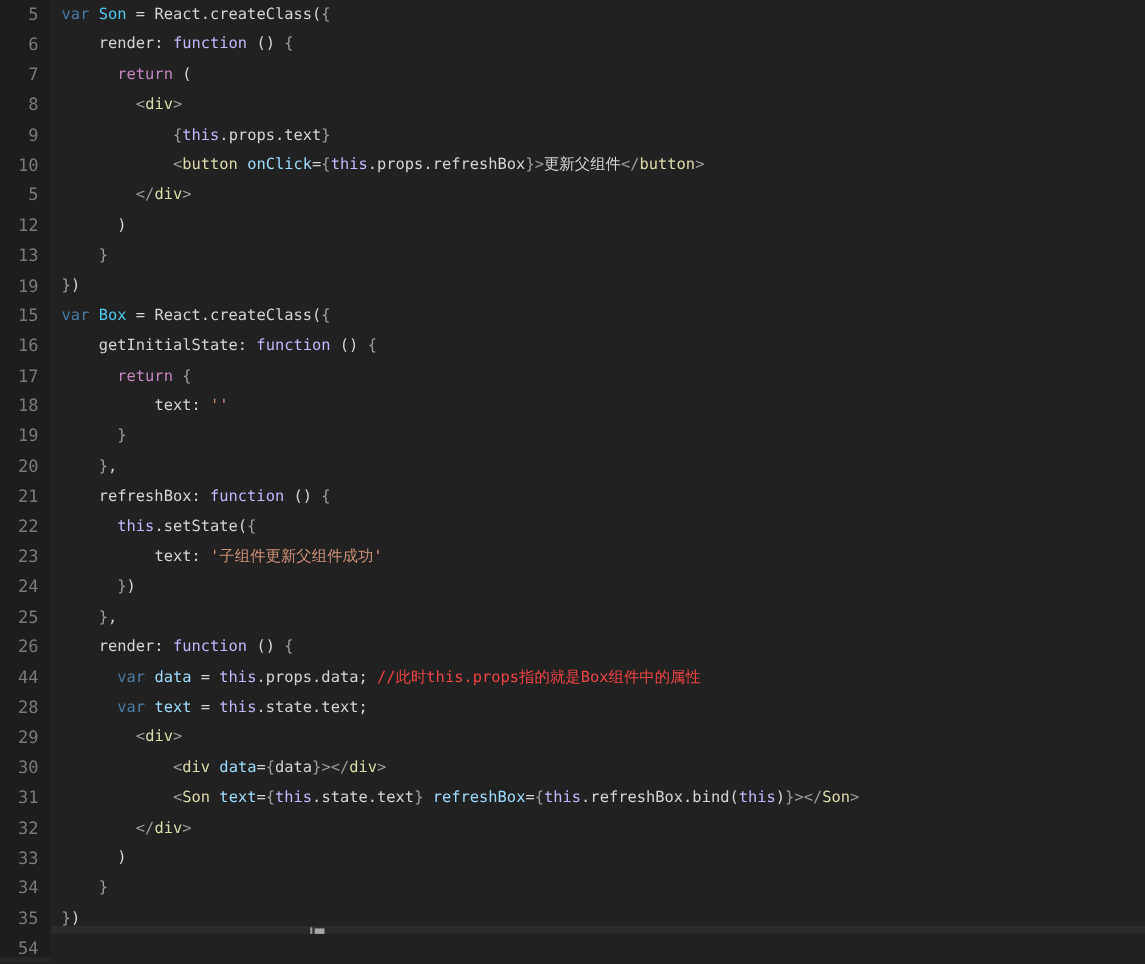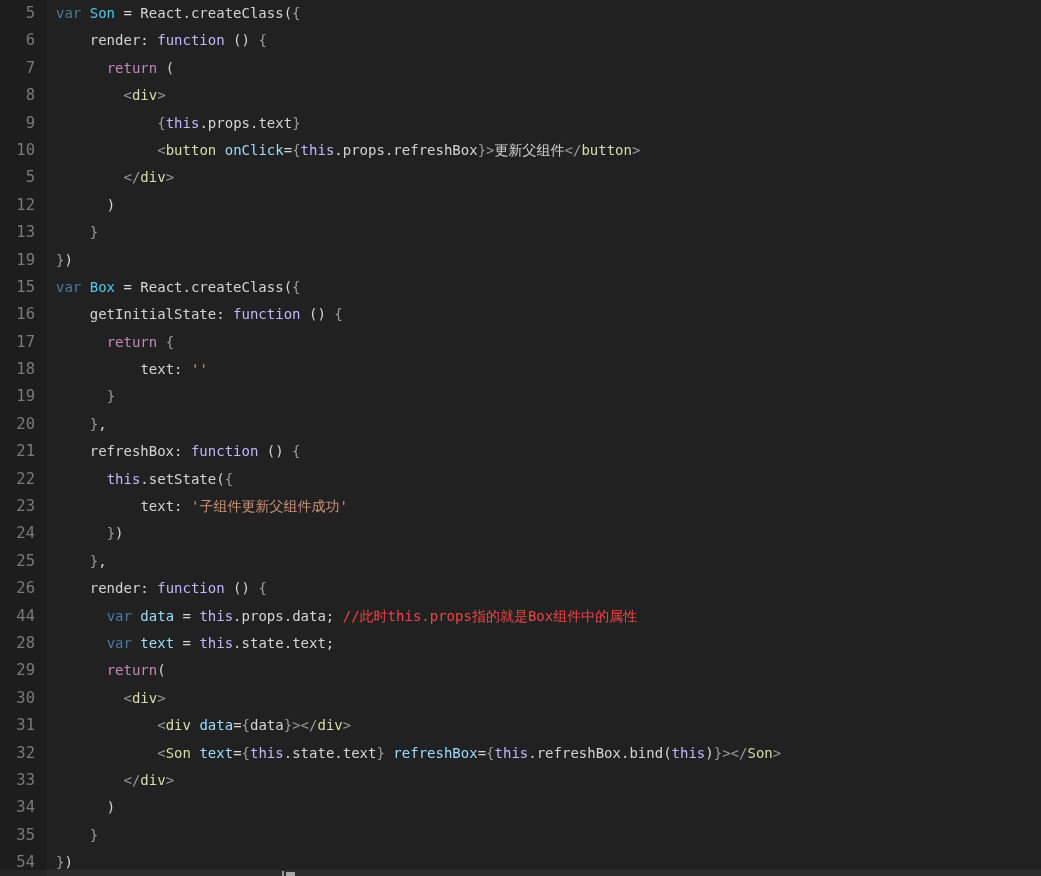--- a/index.html
+++ b/index.html
@@ -173,21 +173,20 @@
         <div class="cl"><span class="t-punc"> </span><span class="t-punc"> </span><span class="t-punc"> </span><span class="t-punc"> </span><span class="t-punc"> </span><span class="t-punc"> </span><span class="t-brk">}</span></div>
         <div class="cl"><span class="t-punc"> </span><span class="t-punc"> </span><span class="t-punc"> </span><span class="t-punc"> </span><span class="t-brk">}</span><span class="t-punc">,</span></div>
         <div class="cl"><span class="t-punc"> </span><span class="t-punc"> </span><span class="t-punc"> </span><span class="t-punc"> </span><span class="t-plain">refreshBox</span><span class="t-punc">:</span><span class="t-punc"> </span><span class="t-kw2">function</span><span class="t-punc"> </span><span class="t-punc">(</span><span class="t-punc">)</span><span class="t-punc"> </span><span class="t-brk">{</span></div>
         <div class="cl"><span class="t-punc"> </span><span class="t-punc"> </span><span class="t-punc"> </span><span class="t-punc"> </span><span class="t-punc"> </span><span class="t-punc"> </span><span class="t-kw2">this</span><span class="t-punc">.</span><span class="t-plain">setState</span><span class="t-punc">(</span><span class="t-brk">{</span></div>
         <div class="cl"><span class="t-punc"> </span><span class="t-punc"> </span><span class="t-punc"> </span><span class="t-punc"> </span><span class="t-punc"> </span><span class="t-punc"> </span><span class="t-punc"> </span><span class="t-punc"> </span><span class="t-punc"> </span><span class="t-punc"> </span><span class="t-plain">text</span><span class="t-punc">:</span><span class="t-punc"> </span><span class="t-str">'子组件更新父组件成功'</span></div>
         <div class="cl"><span class="t-punc"> </span><span class="t-punc"> </span><span class="t-punc"> </span><span class="t-punc"> </span><span class="t-punc"> </span><span class="t-punc"> </span><span class="t-brk">}</span><span class="t-punc">)</span></div>
         <div class="cl"><span class="t-punc"> </span><span class="t-punc"> </span><span class="t-punc"> </span><span class="t-punc"> </span><span class="t-brk">}</span><span class="t-punc">,</span></div>
         <div class="cl"><span class="t-punc"> </span><span class="t-punc"> </span><span class="t-punc"> </span><span class="t-punc"> </span><span class="t-plain">render</span><span class="t-punc">:</span><span class="t-punc"> </span><span class="t-kw2">function</span><span class="t-punc"> </span><span class="t-punc">(</span><span class="t-punc">)</span><span class="t-punc"> </span><span class="t-brk">{</span></div>
         <div class="cl"><span class="t-punc"> </span><span class="t-punc"> </span><span class="t-punc"> </span><span class="t-punc"> </span><span class="t-punc"> </span><span class="t-punc"> </span><span class="t-kw">var</span><span class="t-punc"> </span><span class="t-prop">data</span><span class="t-punc"> </span><span class="t-punc">=</span><span class="t-punc"> </span><span class="t-kw2">this</span><span class="t-punc">.</span><span class="t-plain">props</span><span class="t-punc">.</span><span class="t-plain">data</span><span class="t-punc">;</span><span class="t-punc"> </span><span class="t-cmt">//此时this.props指的就是Box组件中的属性</span></div>
         <div class="cl"><span class="t-punc"> </span><span class="t-punc"> </span><span class="t-punc"> </span><span class="t-punc"> </span><span class="t-punc"> </span><span class="t-punc"> </span><span class="t-kw">var</span><span class="t-punc"> </span><span class="t-prop">text</span><span class="t-punc"> </span><span class="t-punc">=</span><span class="t-punc"> </span><span class="t-kw2">this</span><span class="t-punc">.</span><span class="t-plain">state</span><span class="t-punc">.</span><span class="t-plain">text</span><span class="t-punc">;</span></div>
-        <div class="cl"><span class="t-punc"> </span><span class="t-punc"> </span><span class="t-punc"> </span><span class="t-punc"> </span><span class="t-punc"> </span><span class="t-punc"> </span><span class="t-ret">return</span><span class="t-punc">(</span></div>
         <div class="cl"><span class="t-punc"> </span><span class="t-punc"> </span><span class="t-punc"> </span><span class="t-punc"> </span><span class="t-punc"> </span><span class="t-punc"> </span><span class="t-punc"> </span><span class="t-punc"> </span><span class="t-brk">&lt;</span><span class="t-tag">div</span><span class="t-brk">&gt;</span></div>
         <div class="cl"><span class="t-punc"> </span><span class="t-punc"> </span><span class="t-punc"> </span><span class="t-punc"> </span><span class="t-punc"> </span><span class="t-punc"> </span><span class="t-punc"> </span><span class="t-punc"> </span><span class="t-punc"> </span><span class="t-punc"> </span><span class="t-punc"> </span><span class="t-punc"> </span><span class="t-brk">&lt;</span><span class="t-tag">div</span><span class="t-punc"> </span><span class="t-prop">data</span><span class="t-punc">=</span><span class="t-brk">{</span><span class="t-plain">data</span><span class="t-brk">}</span><span class="t-brk">&gt;</span><span class="t-brk">&lt;/</span><span class="t-tag">div</span><span class="t-brk">&gt;</span></div>
         <div class="cl"><span class="t-punc"> </span><span class="t-punc"> </span><span class="t-punc"> </span><span class="t-punc"> </span><span class="t-punc"> </span><span class="t-punc"> </span><span class="t-punc"> </span><span class="t-punc"> </span><span class="t-punc"> </span><span class="t-punc"> </span><span class="t-punc"> </span><span class="t-punc"> </span><span class="t-brk">&lt;</span><span class="t-tag">Son</span><span class="t-punc"> </span><span class="t-prop">text</span><span class="t-punc">=</span><span class="t-brk">{</span><span class="t-kw2">this</span><span class="t-punc">.</span><span class="t-plain">state</span><span class="t-punc">.</span><span class="t-plain">text</span><span class="t-brk">}</span><span class="t-punc"> </span><span class="t-prop">refreshBox</span><span class="t-punc">=</span><span class="t-brk">{</span><span class="t-kw2">this</span><span class="t-punc">.</span><span class="t-plain">refreshBox</span><span class="t-punc">.</span><span class="t-plain">bind</span><span class="t-punc">(</span><span class="t-kw2">this</span><span class="t-punc">)</span><span class="t-brk">}</span><span class="t-brk">&gt;</span><span class="t-brk">&lt;/</span><span class="t-tag">Son</span><span class="t-brk">&gt;</span></div>
         <div class="cl"><span class="t-punc"> </span><span class="t-punc"> </span><span class="t-punc"> </span><span class="t-punc"> </span><span class="t-punc"> </span><span class="t-punc"> </span><span class="t-punc"> </span><span class="t-punc"> </span><span class="t-brk">&lt;/</span><span class="t-tag">div</span><span class="t-brk">&gt;</span></div>
         <div class="cl"><span class="t-punc"> </span><span class="t-punc"> </span><span class="t-punc"> </span><span class="t-punc"> </span><span class="t-punc"> </span><span class="t-punc"> </span><span class="t-punc">)</span></div>
         <div class="cl"><span class="t-punc"> </span><span class="t-punc"> </span><span class="t-punc"> </span><span class="t-punc"> </span><span class="t-brk">}</span></div>
         <div class="cl"><span class="t-brk">}</span><span class="t-punc">)</span></div>
       </div>
     <div id="current-line">
       <span class="caret-stub2"></span>

